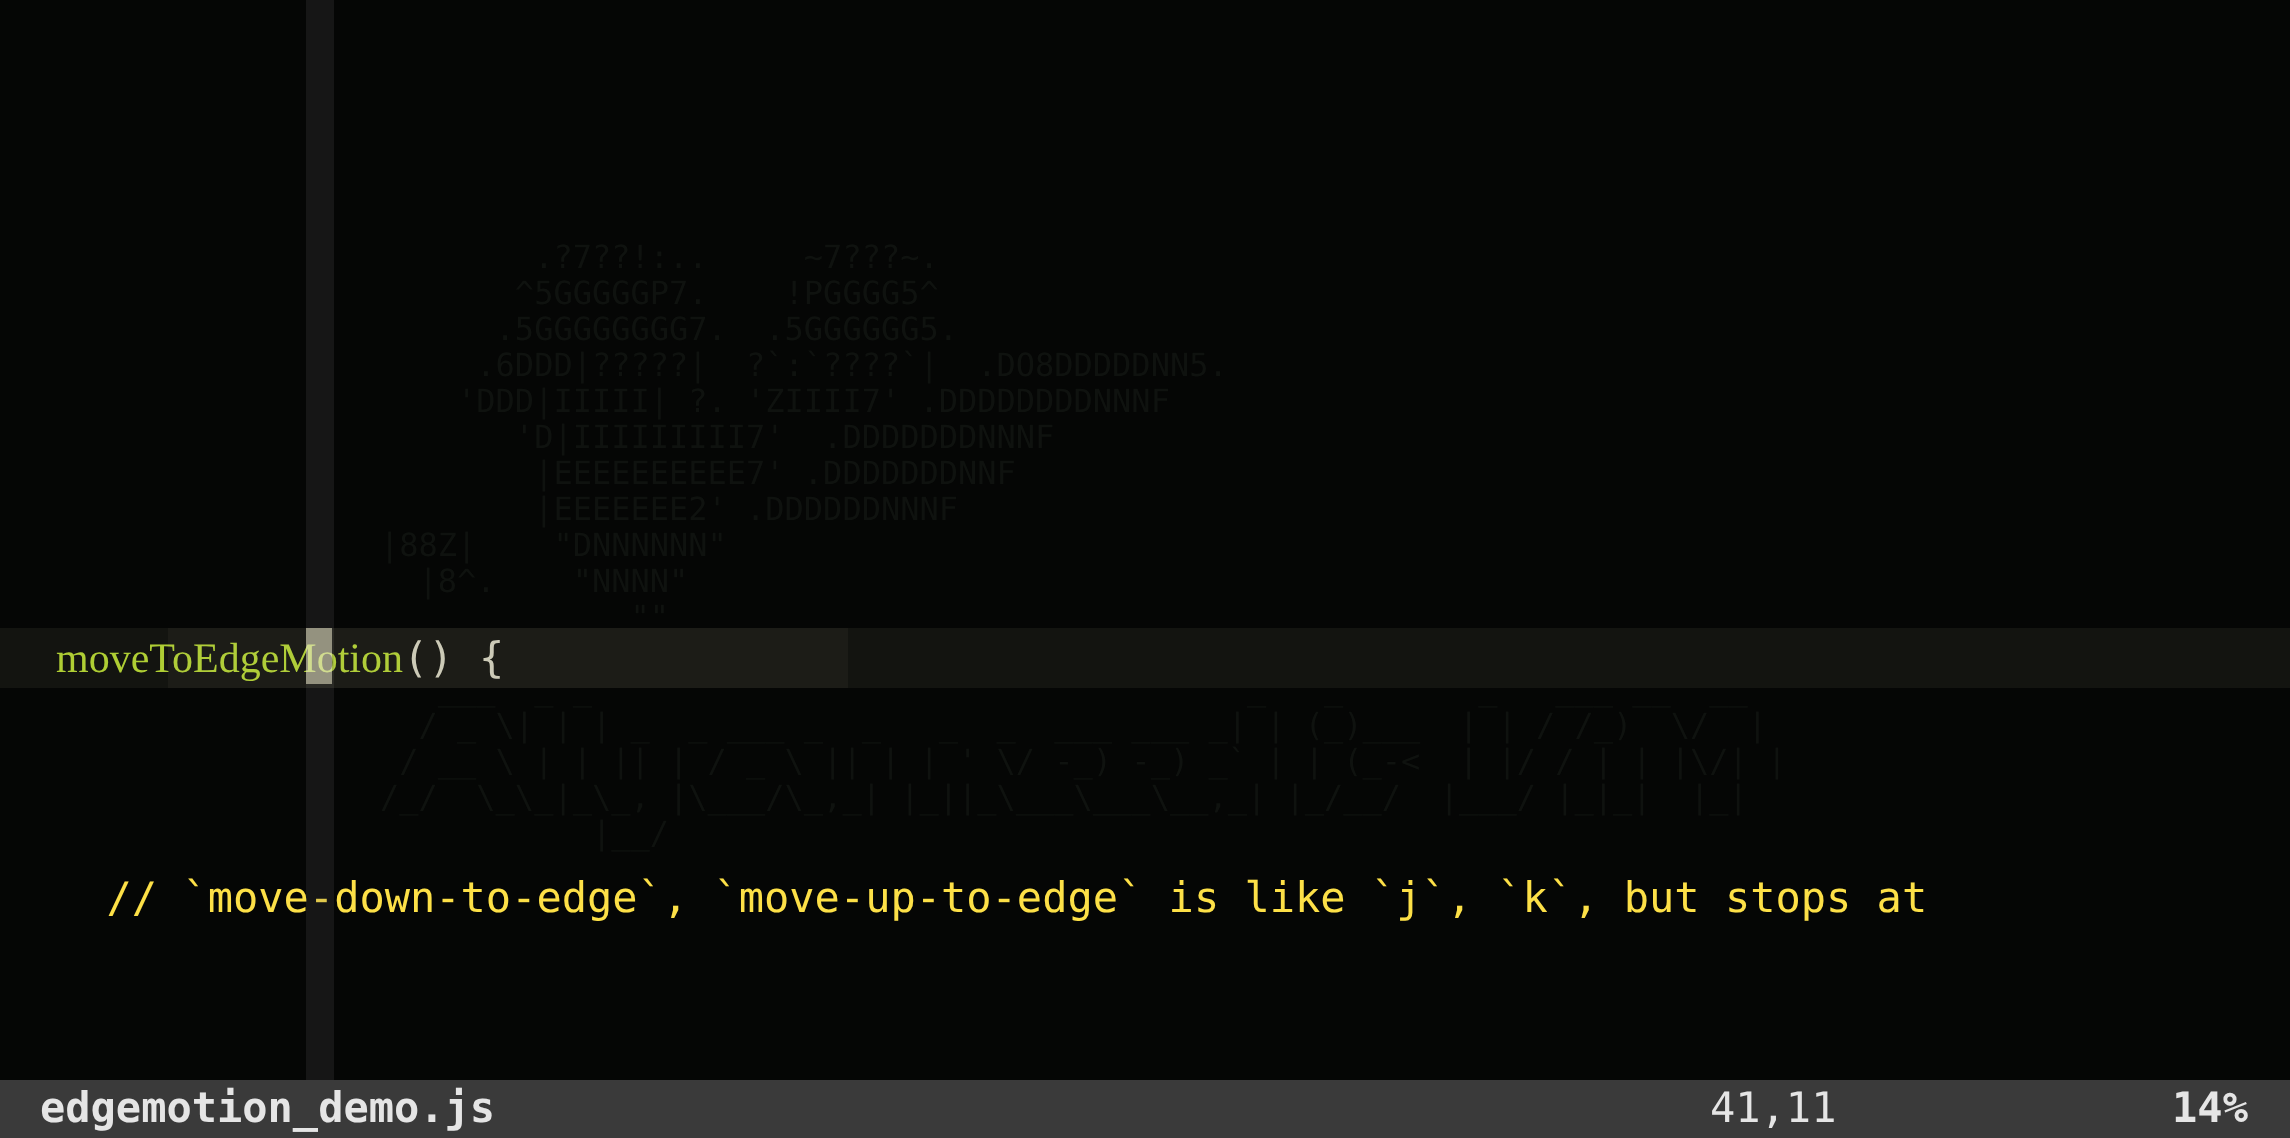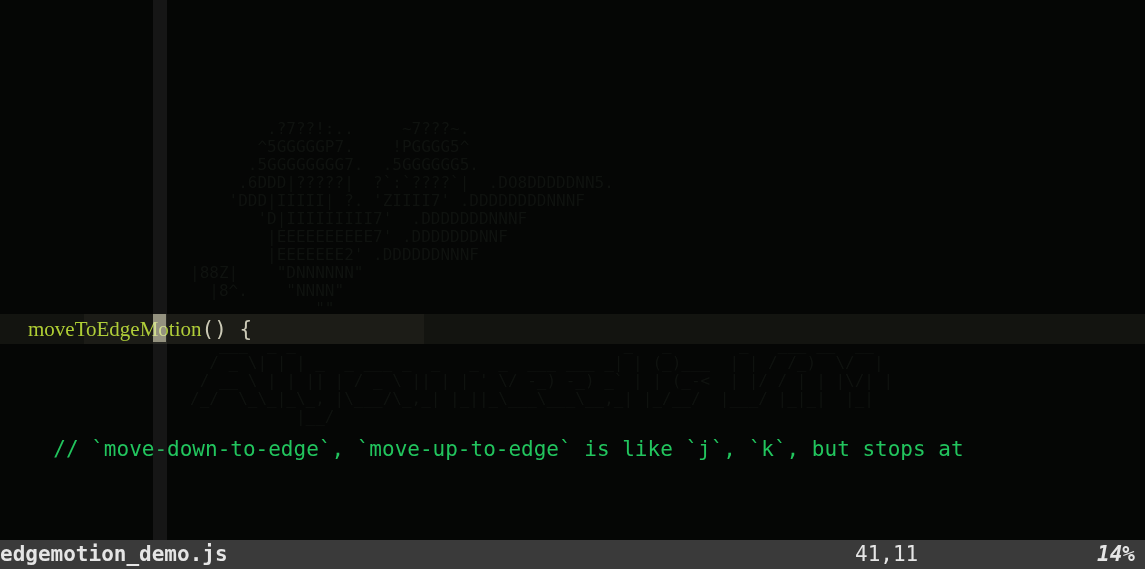--- a/index.html
+++ b/index.html
@@ -17,21 +17,21 @@
     position: relative;
     width: 1145px;
     height: 540px;
     padding-top: 14px;
     padding-left: 28px;
     white-space: pre;
     overflow: hidden;
   }
   .line { height: 30px; }
   .fn   { color: #b7da2e; font-family: Liberation Serif, serif; }   
-  .cm   { color: #22c55e; }   
+  .cm   { color: #fde047; }   
   .pnc  { color: #d9d6c5; }
 
   .col-guide {
     position: absolute;
     top: 0;
     left: 153px;   
     width: 14px;
     height: 540px;
     background: rgba(100,100,100,0.18);
     pointer-events: none;
@@ -82,26 +82,26 @@
     position: absolute;
     left: 0;
     top: 540px;
     width: 1145px;
     height: 29px;
     background: #3a3a3a;
     color: #e5e5e5;
     font-family: inherit;
     font-size: 21px;
     line-height: 29px;
-    padding-left: 0;
+    padding-left: 20px;
     display: flex;
   }
   .status-file { flex: 1; font-weight: bold; }
   .status-pos  { width: 220px; text-align: left; font-weight: normal; }
-  .status-pct  { width: 70px; text-align: right; padding-right: 10px; font-weight: bold; font-style: italic; }
+  .status-pct  { width: 70px; text-align: center; padding-right: 10px; font-weight: bold; }
 </style>
 </head>
 <body>
 
 <div class="editor">
 
   <div class="ascii-bg">        .?7??!:..     ~7???~.
        ^5GGGGGP7.    !PGGGG5^
       .5GGGGGGGG7.  .5GGGGGG5.
      .6DDD|?????|  ?`:`????`|  .DO8DDDDDNN5.

